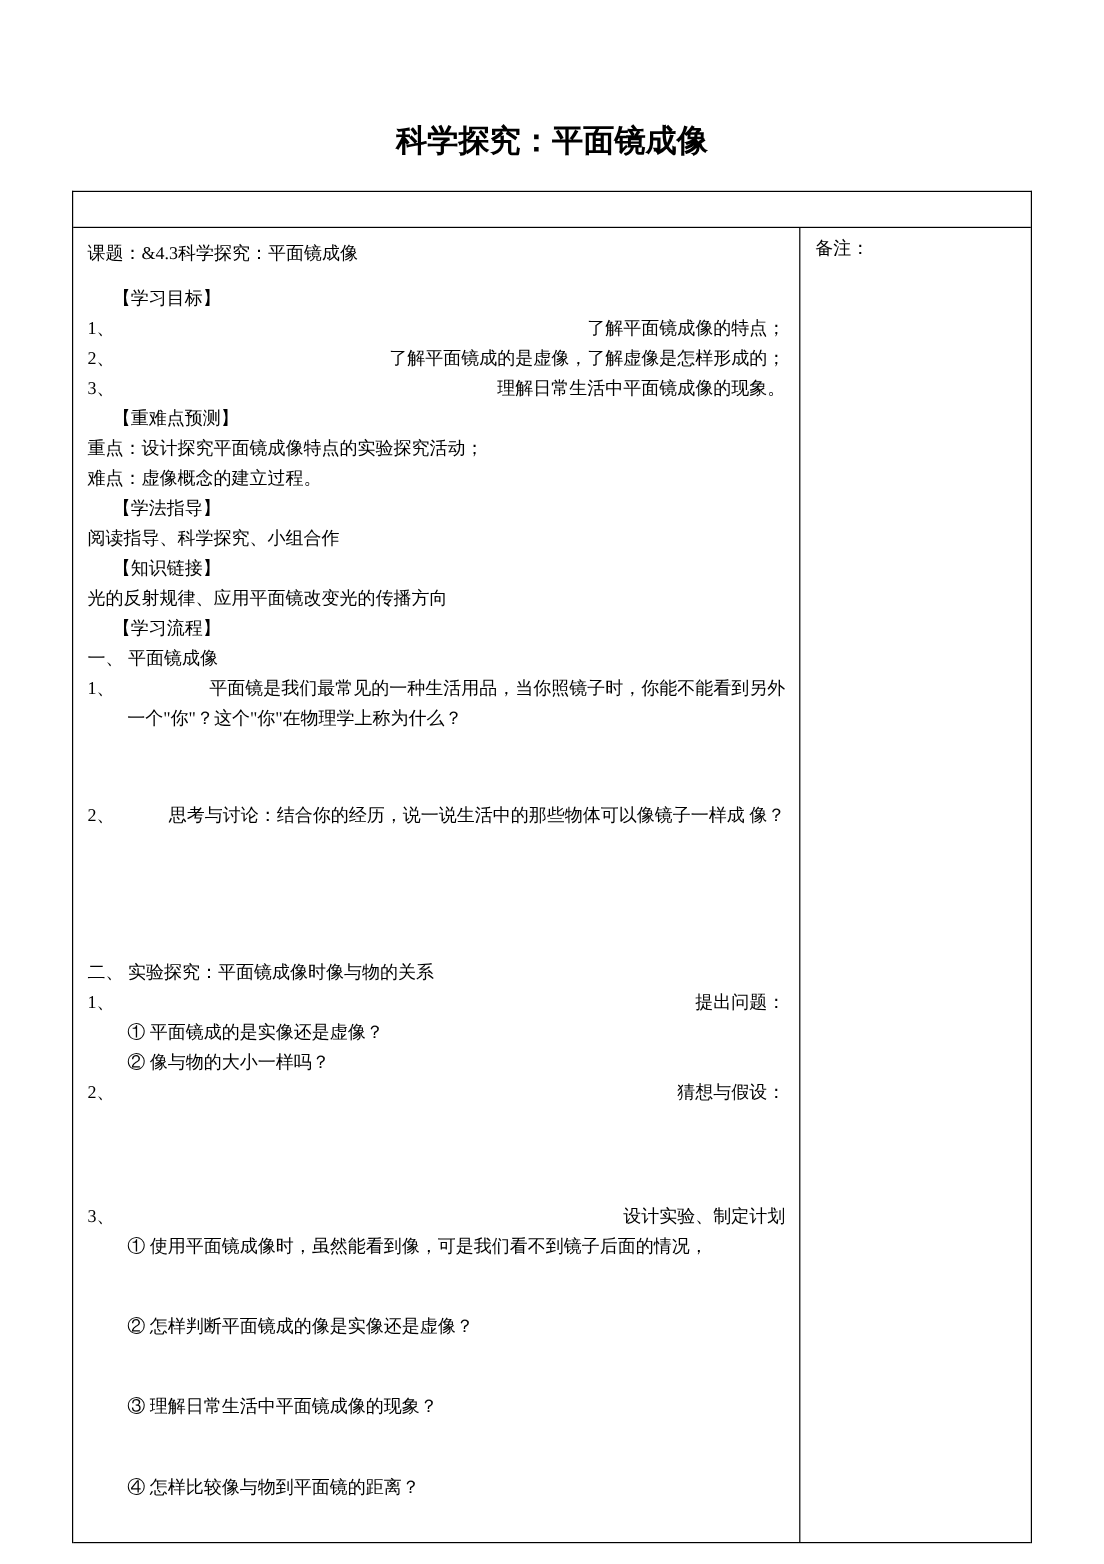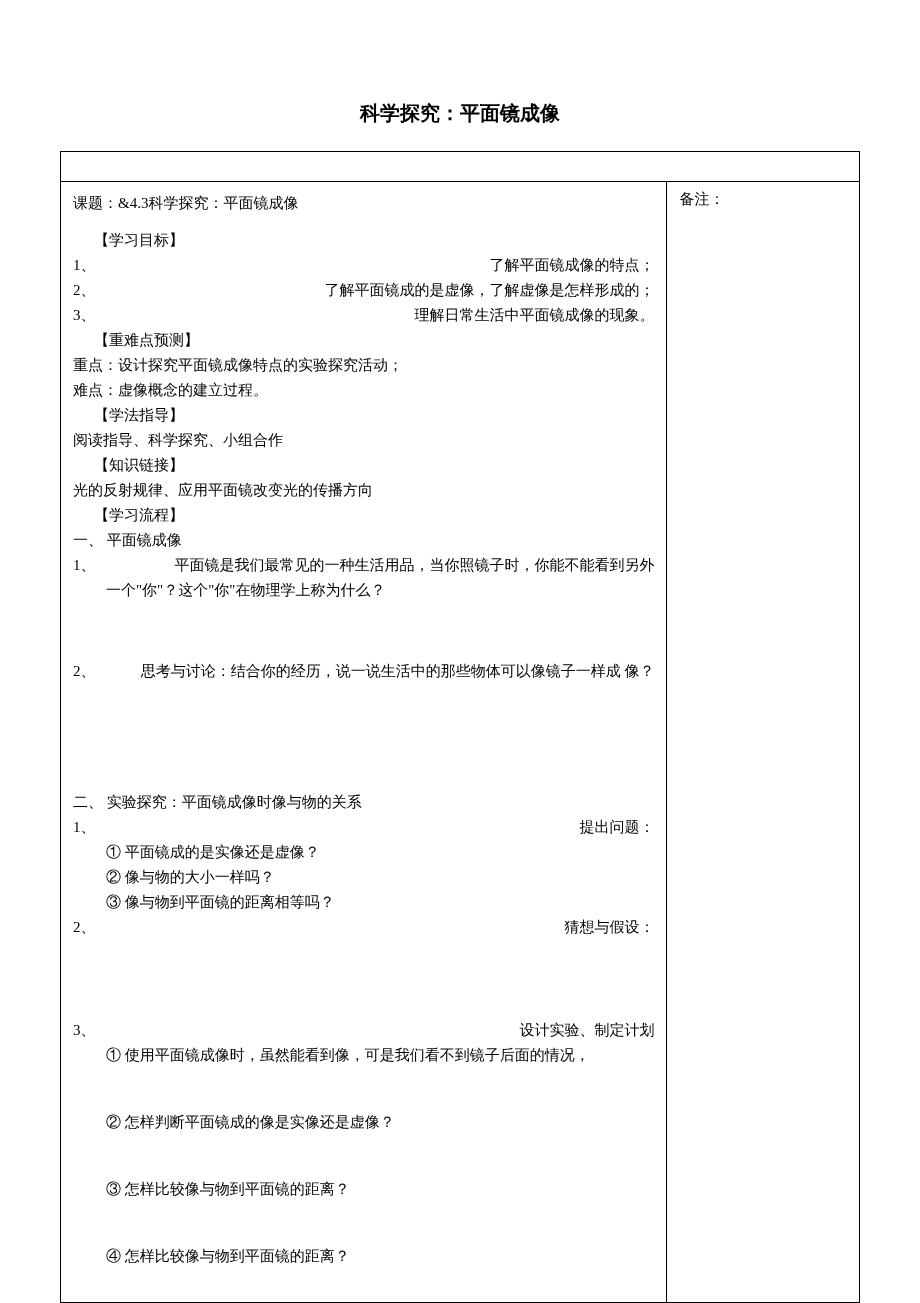--- a/index.html
+++ b/index.html
@@ -6,21 +6,21 @@
     body {
       font-family: "SimSun", "宋体", serif;
       background: #fff;
       width: 920px;
       margin: 0 auto;
       padding: 100px 60px 40px 60px;
       color: #000;
     }
     .title {
       text-align: center;
-      font-size: 20px;
+      font-size: 26px;
       font-weight: bold;
       margin-bottom: 24px;
     }
     .outer-box {
       border: 1px solid #000;
       border-bottom: none;
     }
     .table-row {
       display: flex;
       border-bottom: 1px solid #000;
@@ -136,21 +136,20 @@
       <div class="big-gap"></div>
 
       <div class="item-line">二、 实验探究：平面镜成像时像与物的关系</div>
 
       <div class="num-item">
         <span class="num">1、</span>
         <span class="txt">提出问题：</span>
       </div>
       <div class="sub-indent">① 平面镜成的是实像还是虚像？</div>
       <div class="sub-indent">② 像与物的大小一样吗？</div>
-      <div class="sub-indent">③ 像与物到平面镜的距离相等吗？</div>
 
       <div class="num-item">
         <span class="num">2、</span>
         <span class="txt">猜想与假设：</span>
       </div>
 
       <div class="big-gap"></div>
       <div class="sm-gap"></div>
 
       <div class="num-item">
@@ -158,21 +157,21 @@
         <span class="txt">设计实验、制定计划</span>
       </div>
       <div class="sub-indent">① 使用平面镜成像时，虽然能看到像，可是我们看不到镜子后面的情况，</div>
 
       <div class="med-gap"></div>
 
       <div class="sub-indent">② 怎样判断平面镜成的像是实像还是虚像？</div>
 
       <div class="med-gap"></div>
 
-      <div class="sub-indent">③ 怎样比较像与物到平面镜的距离？</div>
+      <div class="sub-indent">③ 理解日常生活中平面镜成像的现象？</div>
 
       <div class="med-gap"></div>
 
       <div class="sub-indent">④ 怎样比较像与物到平面镜的距离？</div>
 
     </div>
 
     <div class="cell-right">
       <span>备注：</span>
     </div>

